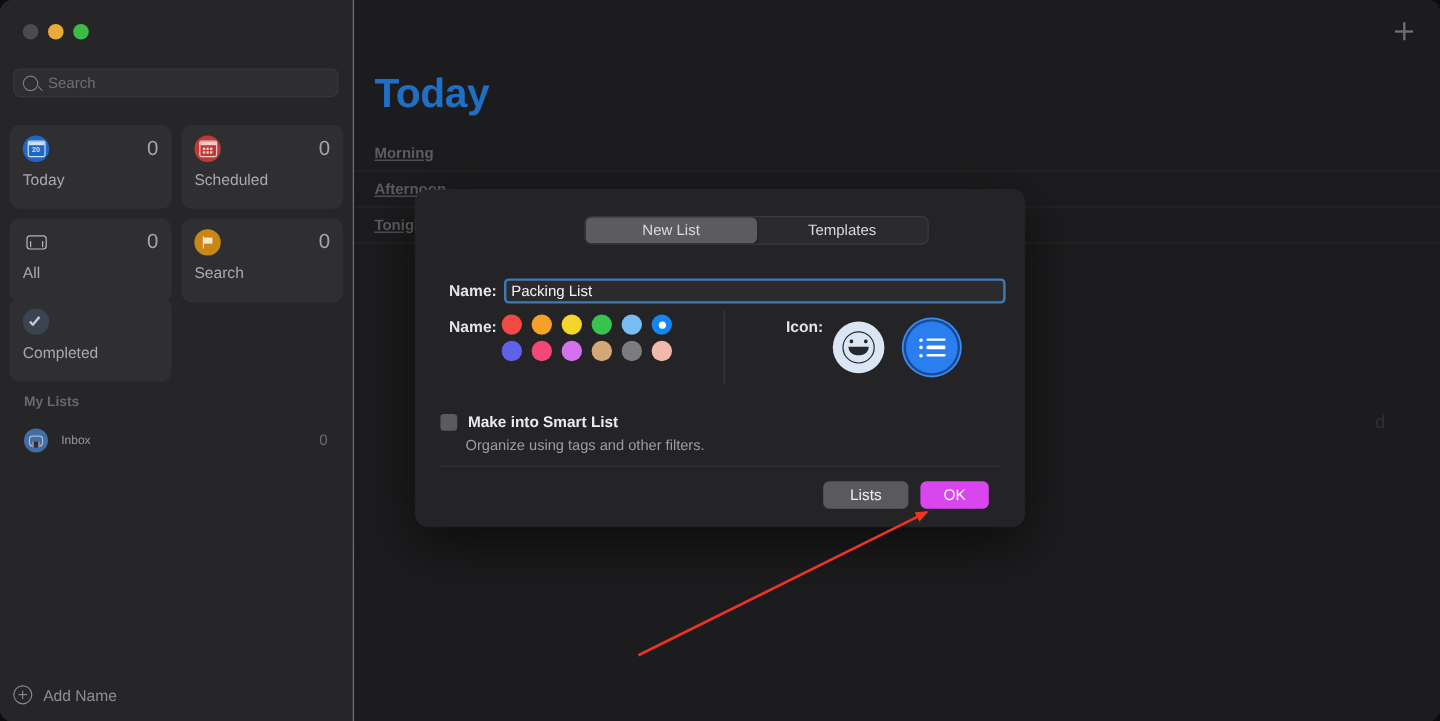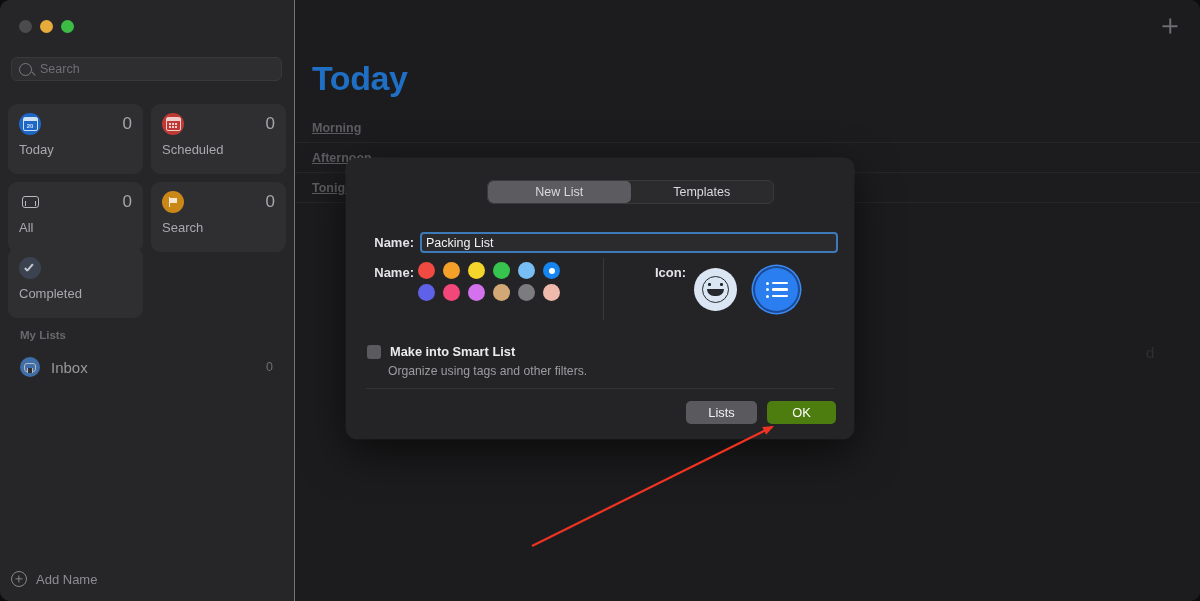--- a/index.html
+++ b/index.html
@@ -223,21 +223,21 @@
     align-items: center;
     padding: 0 9px;
     box-sizing: border-box;
   }
   #inbox-row .badge {
     width: 20px; height: 20px;
     background: #3f6ea8;
     margin-right: 11px;
   }
   #inbox-row .inbox-label {
-    font-size: 15px; color: #98989c;
+    font-size: 10px; color: #98989c;
     flex: 1;
   }
   #inbox-row .inbox-count {
     font-size: 12.5px; color: #6e6e72;
   }
 
   #add-list-btn {
     position: absolute;
     bottom: 6px; left: 0px;
     width: 160px; height: 32px;
@@ -531,22 +531,22 @@
     align-items: center;
     justify-content: center;
     border: none;
   }
   #cancel-button {
     width: 71px;
     background: #5a5a5e;
     color: #f0f0f3;
   }
   #ok-button {
-    width: 69px;
-    background: #4d7c0f;
+    width: 57px;
+    background: #d946ef;
     color: #ffffff;
   }
 
   
   #annotation-arrow {
     position: absolute;
     left: 0; top: 0;
     width: 1200px; height: 601px;
     pointer-events: none;
     z-index: 60;

